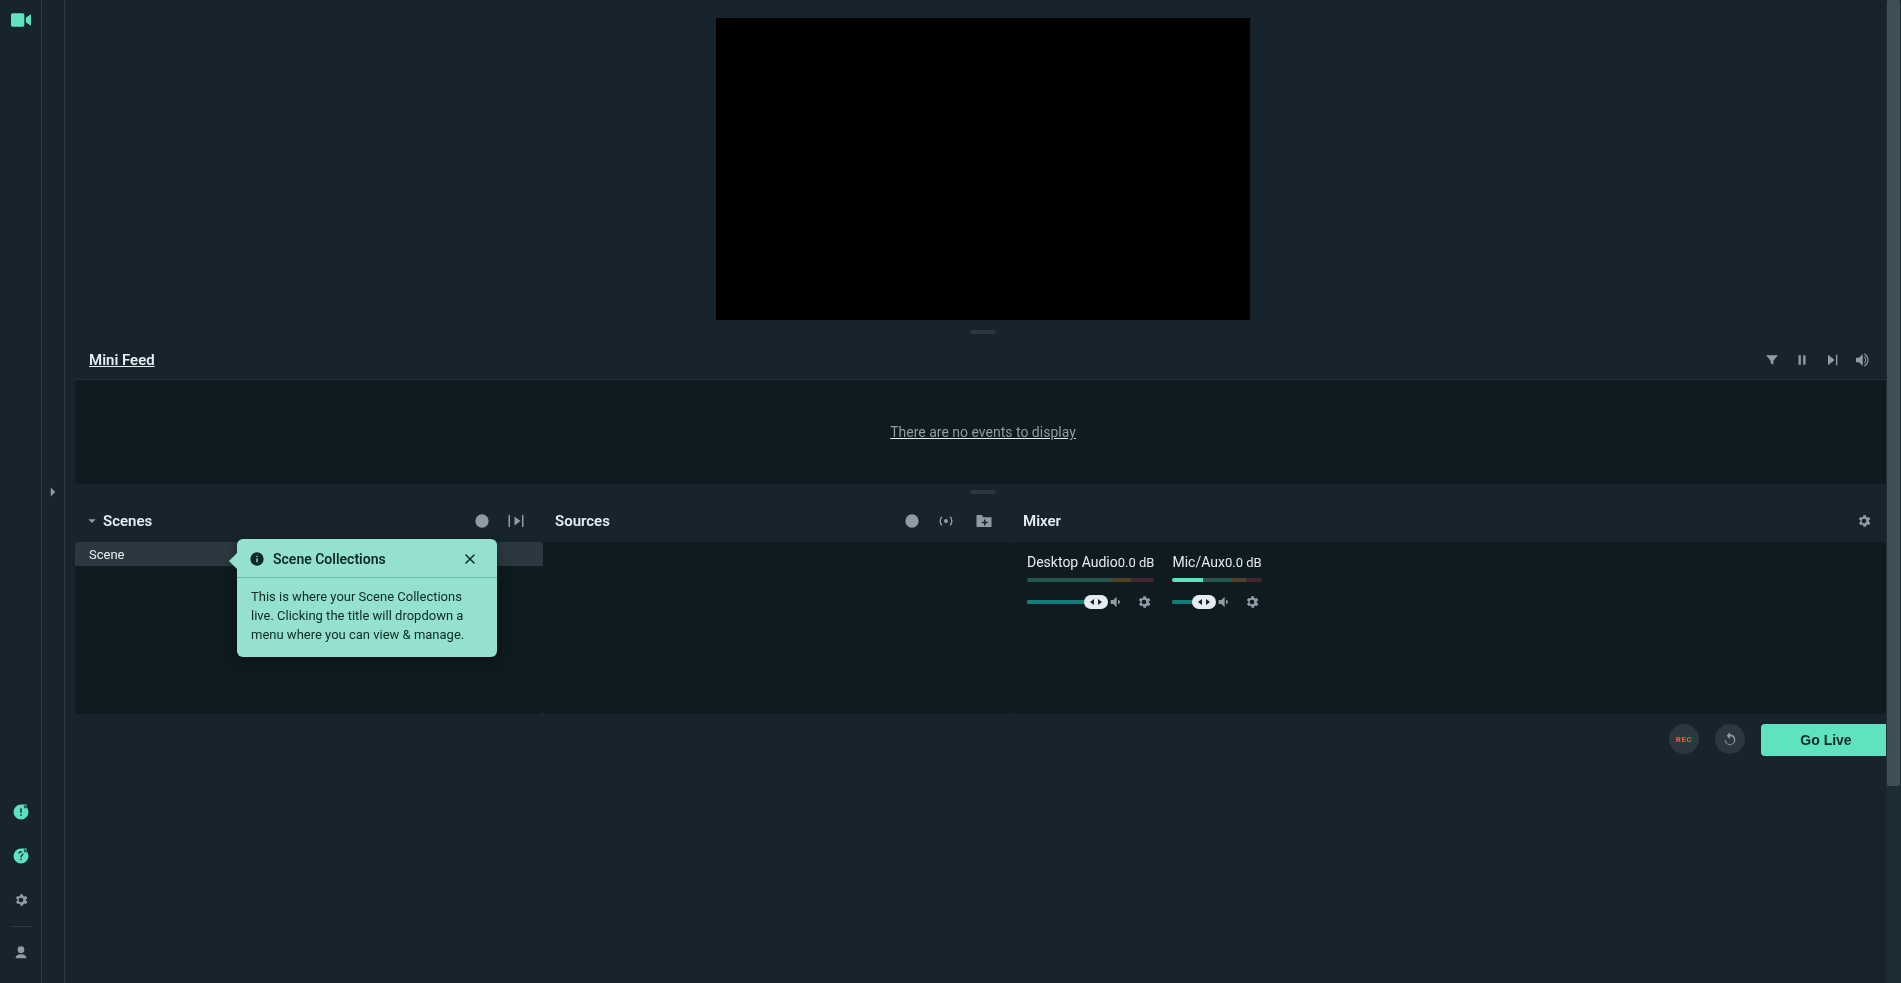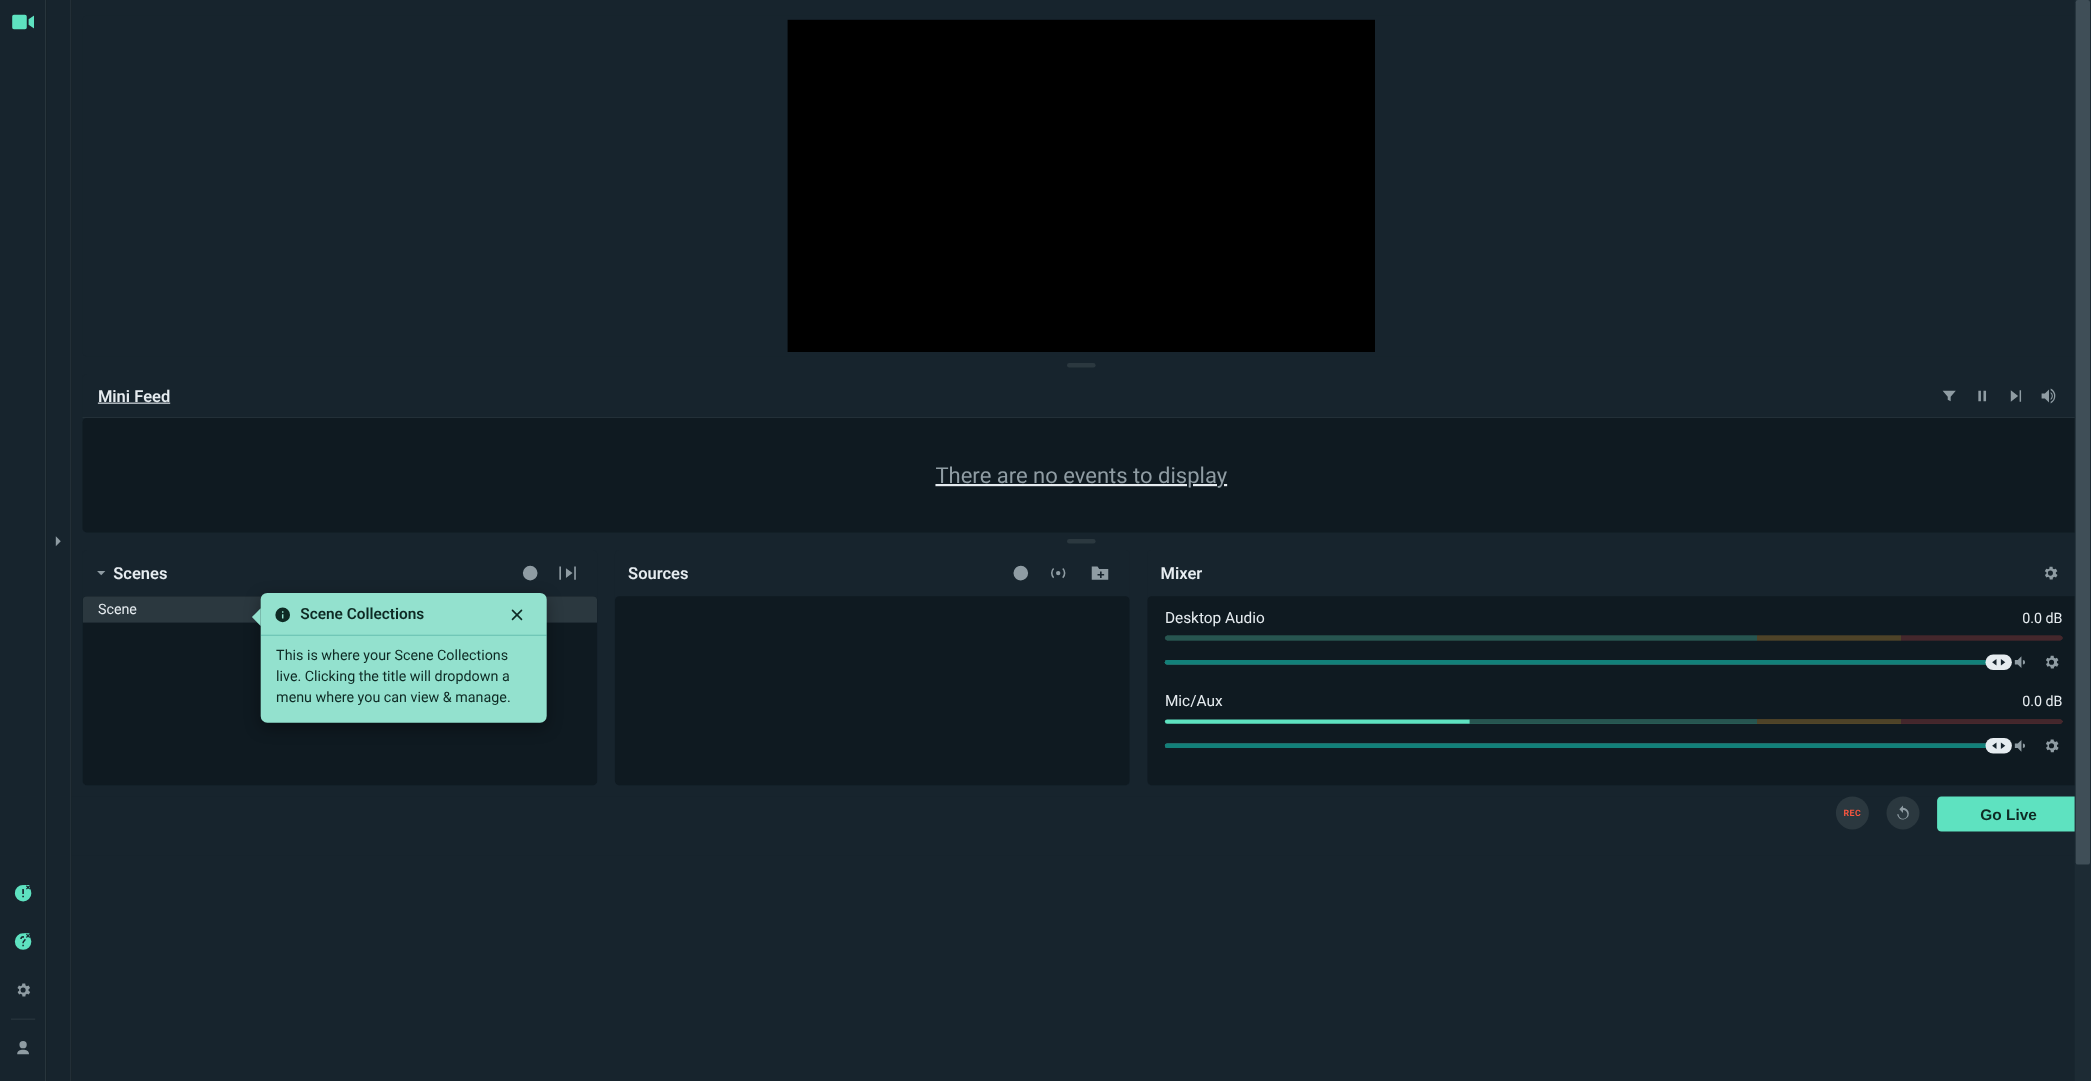--- a/index.html
+++ b/index.html
@@ -43,25 +43,25 @@
   .resize-handle::after{content:"";width:26px;height:4px;background:var(--border);border-radius:3px;}
 
   
   .panels{padding:0 10px;}
   .feed{background:var(--bg-panel);border-radius:4px;text-decoration:underline;}
   .panel-header{display:flex;align-items:center;height:40px;padding:0 14px;border-bottom:1px solid rgba(43,56,63,.6);}
   .panel-title{font-size:15px;font-weight:600;color:var(--text);}
   .panel-header .spacer{flex:1;}
   .icon-btn{width:30px;height:30px;display:flex;align-items:center;justify-content:center;cursor:pointer;color:var(--muted);}
   .icon-btn svg{fill:currentColor;}
-  .feed-body{height:104px;background:var(--bg-darker);border-radius:4px;margin:0 0 0 0;display:flex;align-items:center;justify-content:center;color:var(--muted);font-size:20px;}
+  .feed-body{height:104px;background:var(--bg-darker);border-radius:4px;margin:0 0 0 0;display:flex;align-items:center;justify-content:center;color:var(--muted);font-size:14px;}
   .feed-container{padding:0 0 0 0;}
 
   
-  .lower{display:flex;gap:16px;padding:0 10px 10px 10px;height:224px;justify-content:space-between;}
+  .lower{display:flex;padding:0 10px 10px 10px;height:224px;justify-content:space-between;}
   .panel{background:var(--bg-panel);border-radius:4px;display:flex;flex-direction:column;overflow:hidden;}
   .scenes-panel{width:468px;position:relative;}
   .sources-panel{width:468px;}
   .mixer-panel{flex:1;}
 
   .sub-header{display:flex;align-items:center;height:42px;padding:0 12px;}
   .sub-header .title{font-size:15px;font-weight:600;color:var(--text);}
   .chev{margin-right:6px;display:flex;align-items:center;}
   .chev svg{fill:var(--muted);width:10px;height:10px;}
   .sub-header .r{margin-left:auto;display:flex;align-items:center;gap:8px;}
@@ -78,21 +78,21 @@
   .tooltip .tt-close{margin-left:auto;cursor:pointer;display:flex;}
   .tooltip .tt-close svg{fill:#0e2a24;width:14px;height:14px;}
   .tooltip .tt-body{padding:10px 14px 12px 14px;}
   .tooltip .arrow{position:absolute;width:0;height:0;}
   .tt1{left:172px;top:503px;width:260px;}
   .tt1 .arrow{left:-8px;top:14px;border-top:8px solid transparent;border-bottom:8px solid transparent;border-right:8px solid #93e1ce;}
   .tt2{left:72px;top:646px;width:260px;}
   .tt2 .arrow{left:-8px;bottom:14px;border-top:8px solid transparent;border-bottom:8px solid transparent;border-right:8px solid #93e1ce;}
 
   
-  .mixer-body{flex:1;background:var(--bg-darker);border-radius:4px;padding:12px 16px;display:flex;flex-direction:column;gap:18px;}
+  .mixer-body{flex:1;background:var(--bg-darker);border-radius:4px;padding:12px 16px;display:flex;flex-direction:row;gap:18px;}
   .track .row{display:flex;align-items:center;margin-bottom:8px;}
   .track .name{font-size:14px;color:var(--text);}
   .track .db{margin-left:auto;font-size:13px;color:var(--text);}
   .meter{height:4px;border-radius:2px;background:linear-gradient(to right,var(--accent) 0%,var(--accent) 66%,#dfa33b 66%,#dfa33b 82%,#bf4848 82%,#bf4848 100%);position:relative;}
   .meter.off::after{content:"";position:absolute;left:0;right:0;top:0;bottom:0;background:rgba(15,26,33,.7);}
   .meter.active::after{content:"";position:absolute;left:34%;right:0;top:0;bottom:0;background:rgba(15,26,33,.7);}
 
   .slider-row{display:flex;align-items:center;margin-top:10px;gap:10px;}
   .slider{flex:1;height:4px;background:var(--accent-dark);border-radius:2px;position:relative;}
   .slider .fill{position:absolute;left:0;top:0;bottom:0;background:#4e5d65;border-radius:2px;width:100%;}

